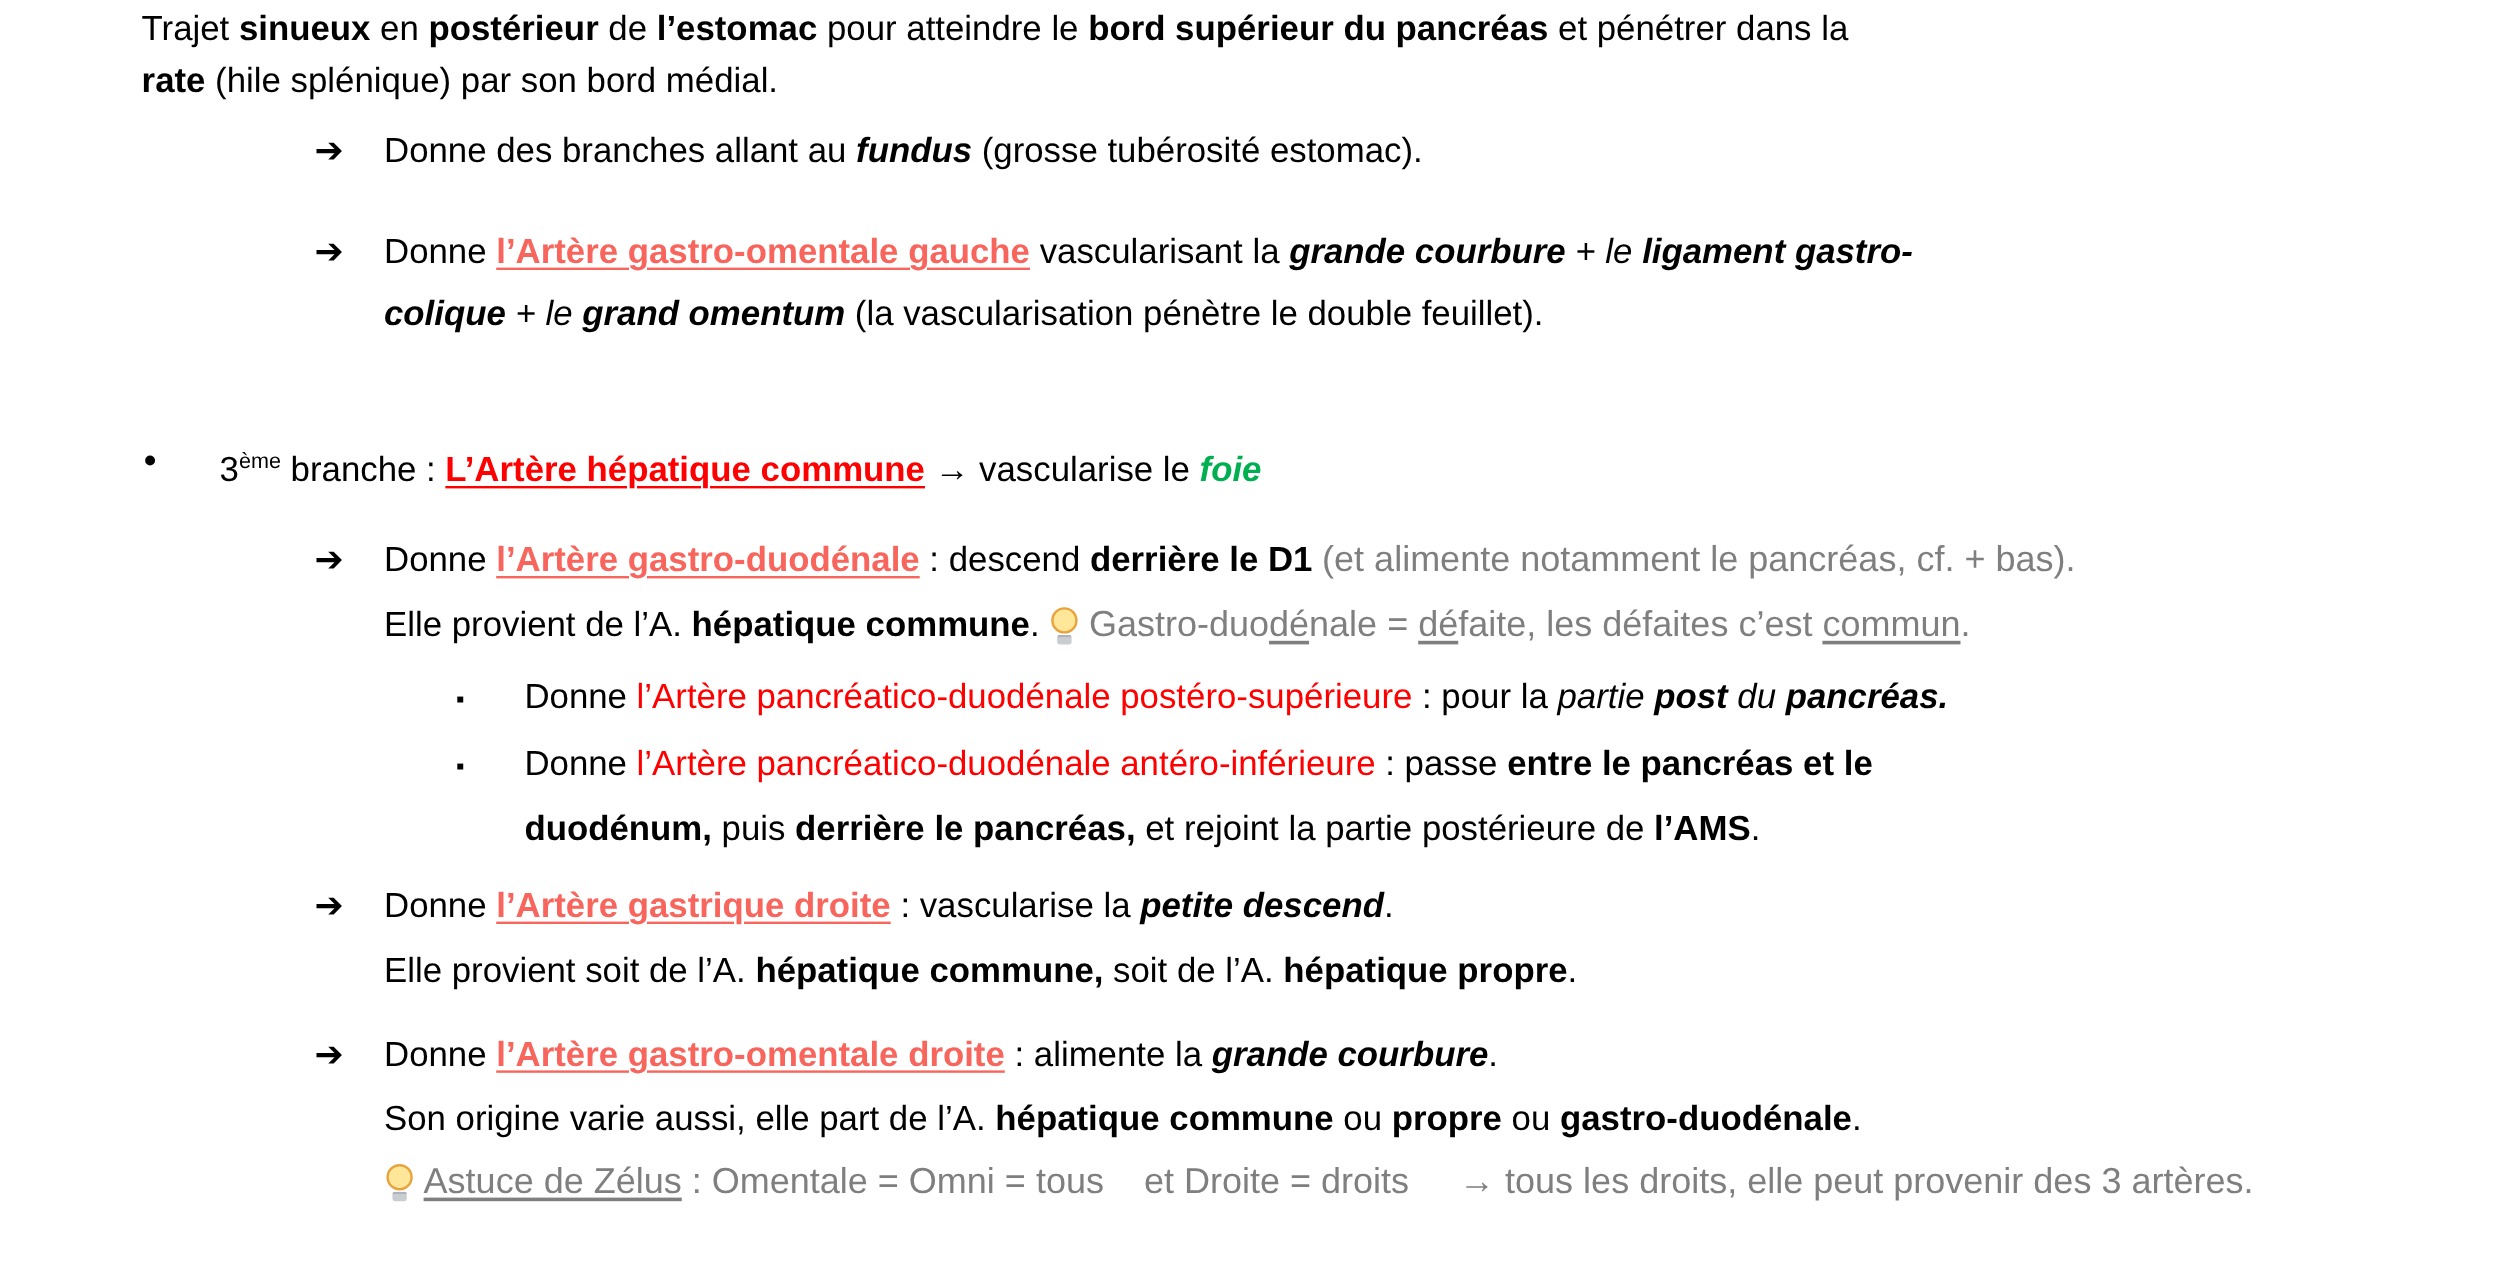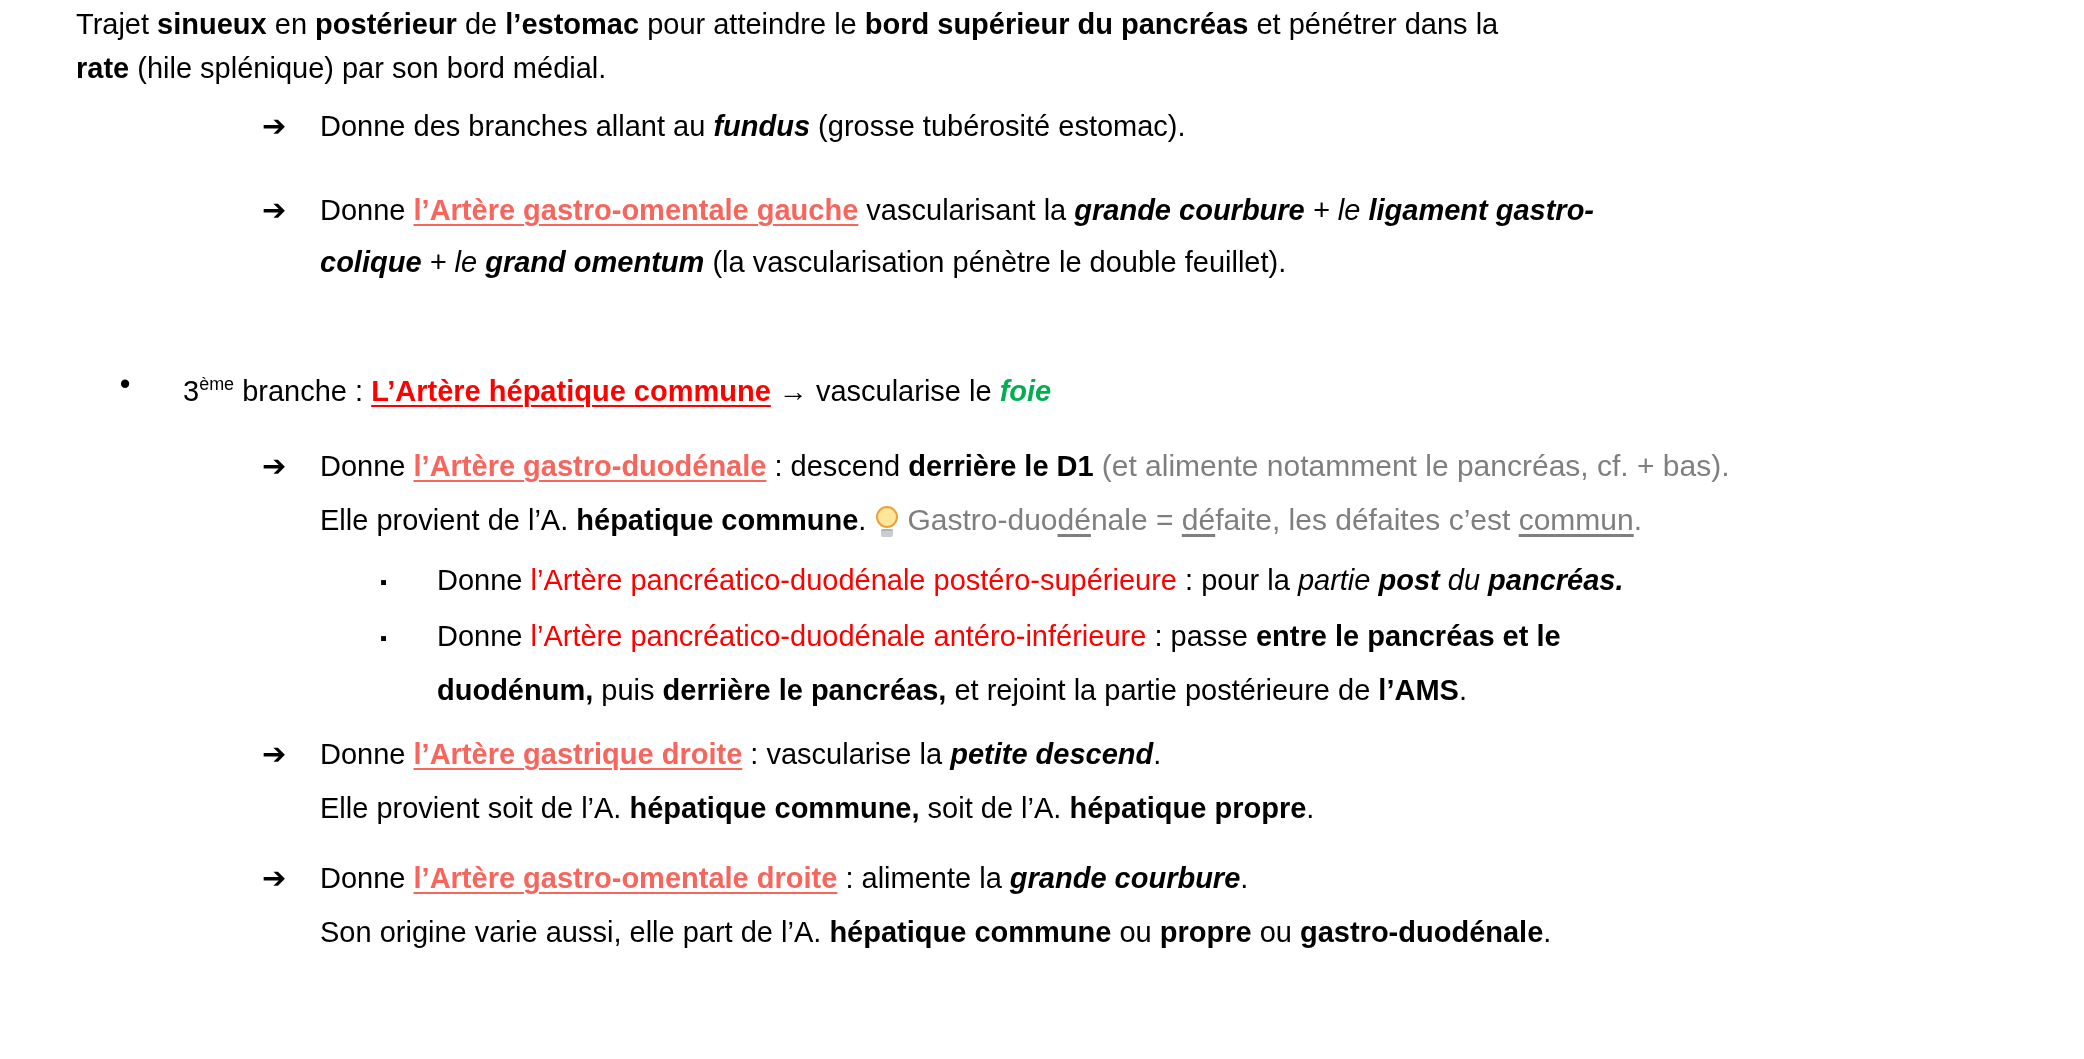--- a/index.html
+++ b/index.html
@@ -28,21 +28,21 @@
   .bulb{display:inline-block;width:22px;height:31px;position:relative;vertical-align:-7px;margin:0 9px 0 2px;}
   .bulb::before{content:"";position:absolute;top:0;left:0;width:22px;height:22px;border-radius:50%;
     background:#FFE699;border:2px solid #E8A33D;box-sizing:border-box;}
   .bulb::after{content:"";position:absolute;bottom:0;left:5px;width:12px;height:8px;
     background:#C9CDD2;border-radius:2px;border-top:2px solid #AEB4BB;box-sizing:border-box;}
   
   .arr .m{width:58px;}
   .lv1 .m{width:63px;}
   .sq  .m{width:57px;font-size:20px;padding-top:2px;}
   
-  .intro{margin:2px 0 0 76px;line-height:44px;}
+  .intro{margin:2px 0 0 118px;line-height:44px;}
   .b1   {margin:14px 0 0 262px;line-height:44px;}
   .b2   {margin:36px 0 0 262px;line-height:52px;}
   .main3{margin:74px 0 0 120px;line-height:44px;}
   .gd   {margin:26px 0 0 262px;line-height:54px;}
   .sub1 {margin:6px 0 0 380px;line-height:54px;}
   .sub2 {margin:0 0 0 380px;line-height:54px;}
   .gdr  {margin:10px 0 0 262px;line-height:54px;}
   .gdr-mnemo{margin:0 0 0 320px;line-height:46px;}
   .gomd {margin:16px 0 0 262px;line-height:54px;}
   .gomd-mnemo{margin:2px 0 0 320px;line-height:46px;}
@@ -88,14 +88,15 @@
     <span class="m">➔</span>
     <div class="t"><span>Donne </span><span class="b u salmon">l’Artère gastrique droite</span><span> : vascularise la </span><span class="b i">petite descend</span><span>.</span><br><span>Elle provient soit de l’A. </span><span class="b">hépatique commune,</span><span> soit de l’A. </span><span class="b">hépatique propre</span><span>.</span></div>
   </div>
 
 
   <div class="row arr gomd">
     <span class="m">➔</span>
     <div class="t"><span>Donne </span><span class="b u salmon">l’Artère gastro-omentale droite</span><span> : alimente la </span><span class="b i">grande courbure</span><span>.</span><br><span>Son origine varie aussi, elle part de l’A. </span><span class="b">hépatique commune</span><span> ou </span><span class="b">propre</span><span> ou </span><span class="b">gastro-duodénale</span><span>.</span></div>
   </div>
 
+  <div class="gomd-mnemo"><span class="bulb"></span><span class="g u">Astuce de Zélus</span><span class="g"> : Omentale = Omni = tous&nbsp;&nbsp;&nbsp; et Droite = droits&nbsp;&nbsp;&nbsp;&nbsp; → tous les droits, elle peut provenir des 3 artères.</span></div>
 
 </div>
 
 </body></html>

